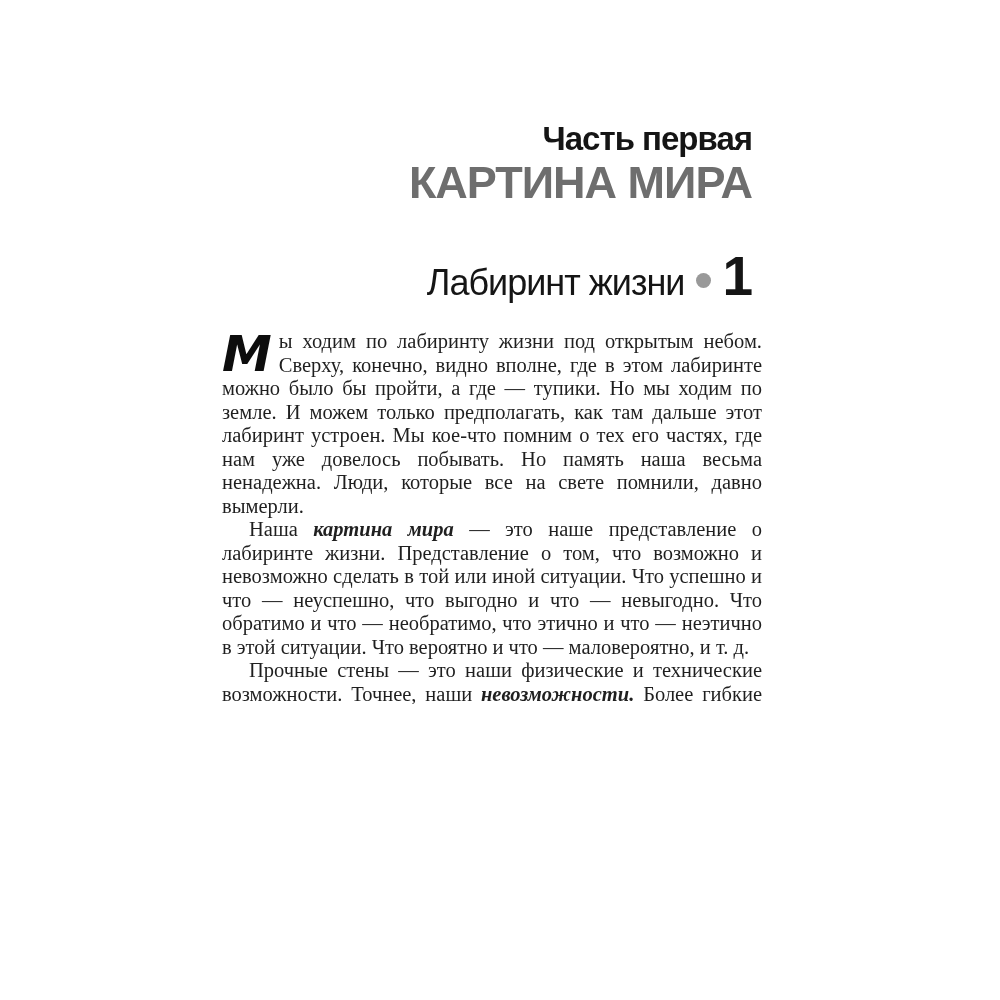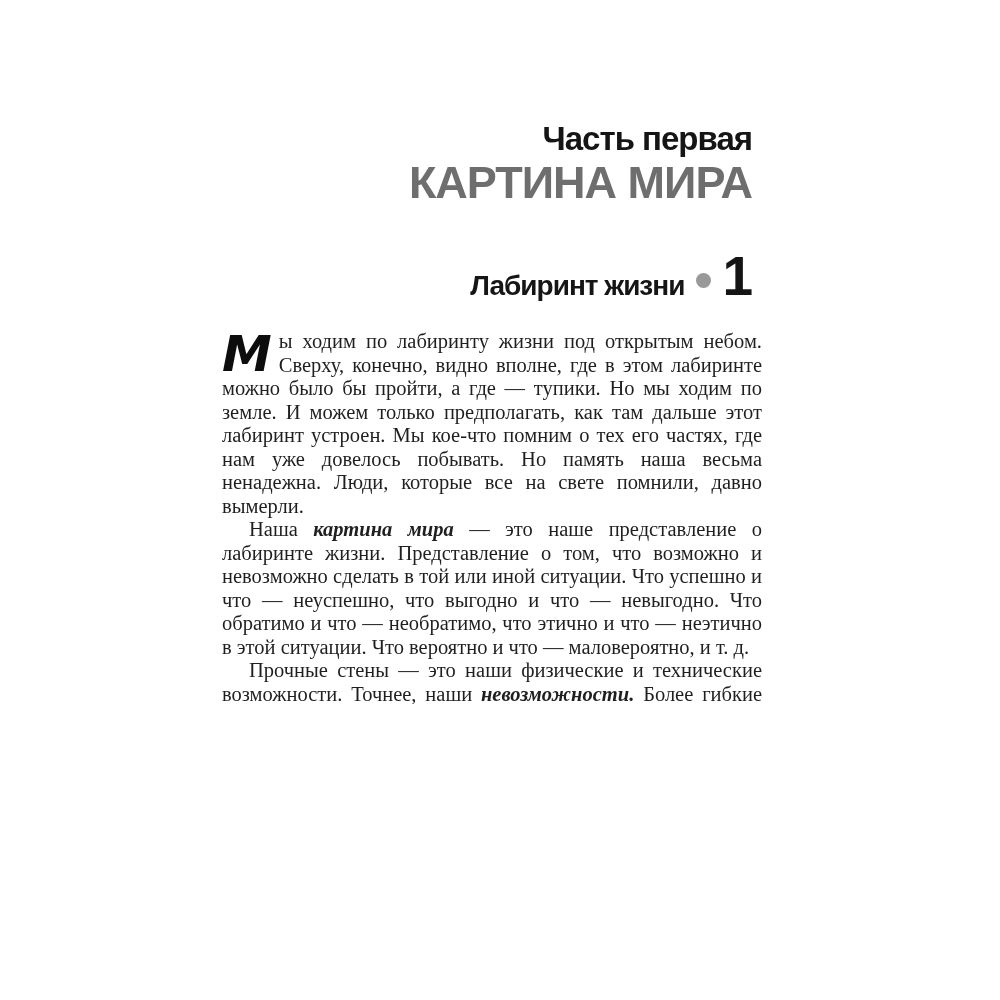--- a/index.html
+++ b/index.html
@@ -44,22 +44,22 @@
   }
   .chapter-header {
     margin-top: 44px;
     padding-right: 10px;
     display: flex;
     justify-content: flex-end;
     align-items: baseline;
   }
   .chapter-title {
     font-family: "Liberation Sans", sans-serif;
-    font-weight: 700;
-    font-size: 28px;
+    font-weight: 400;
+    font-size: 36px;
     line-height: 1.0;
     letter-spacing: -1px;
     color: var(--heading-black);
   }
   .chapter-bullet {
     width: 15px;
     height: 15px;
     border-radius: 50%;
     background: var(--bullet-gray);
     align-self: center;

